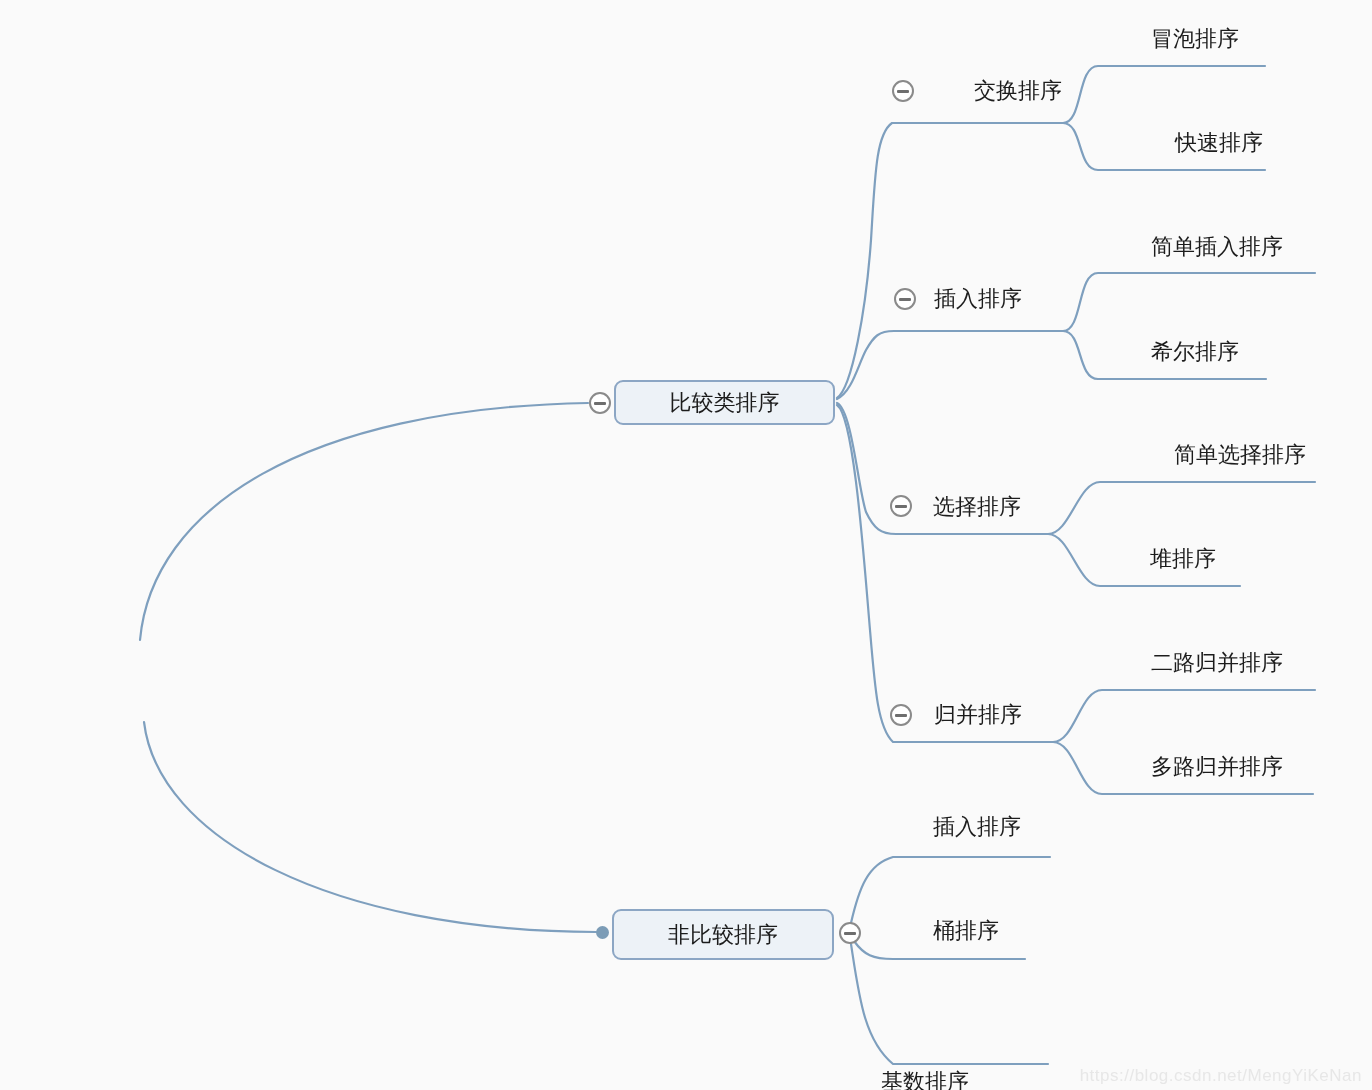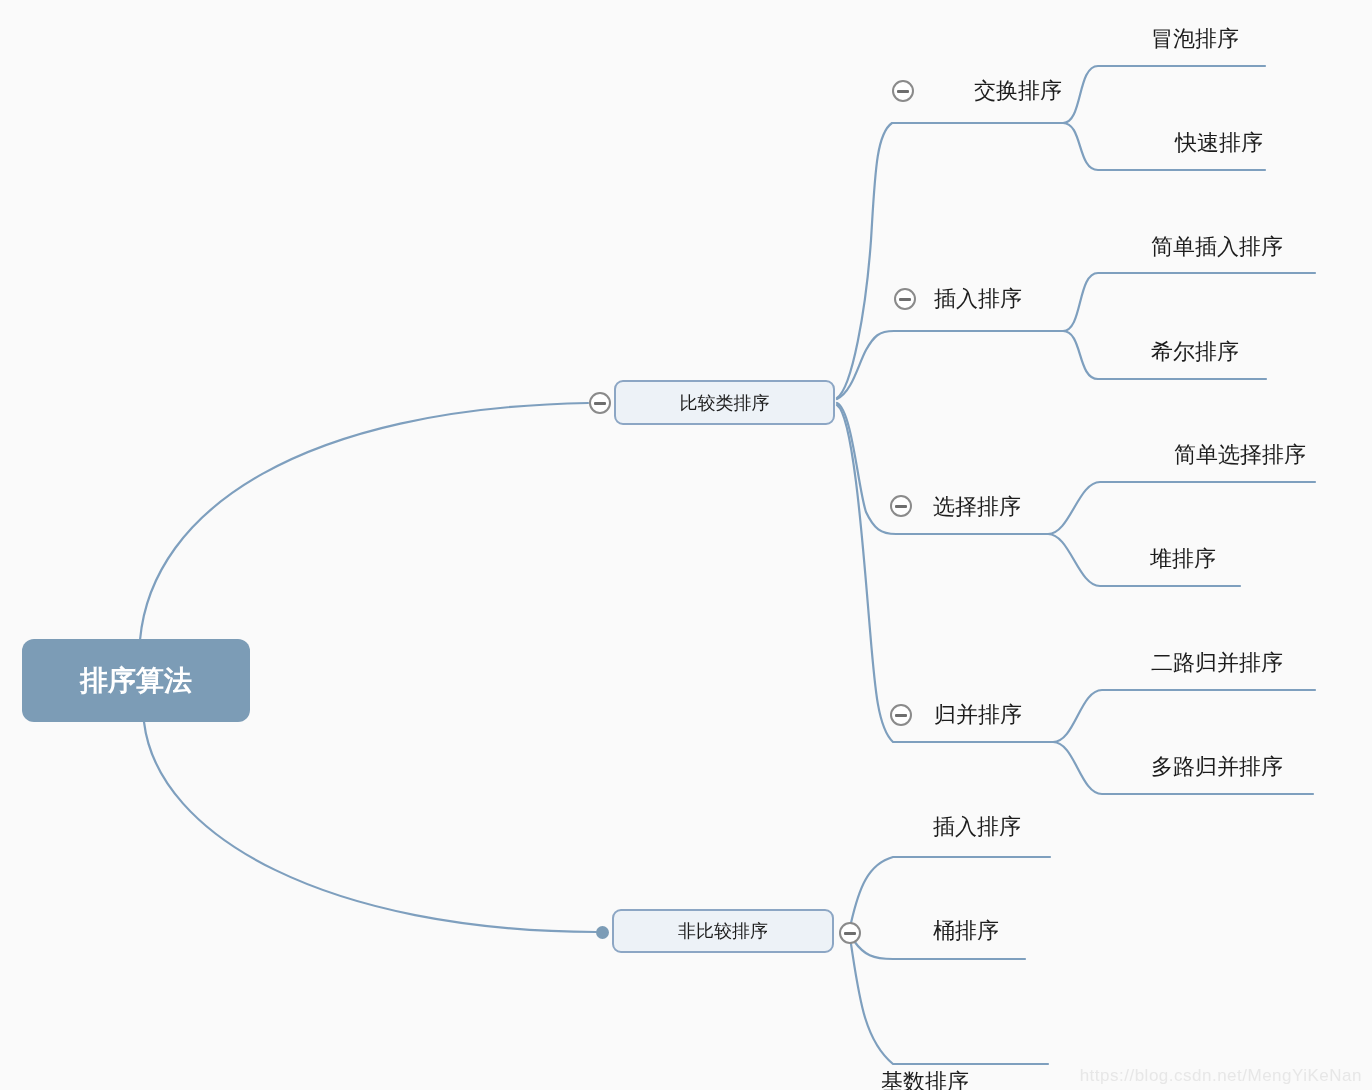--- a/index.html
+++ b/index.html
@@ -26,21 +26,21 @@
   .lbl{
     position:absolute;z-index:2;
     font-size:22px;line-height:26px;color:var(--text);
     white-space:nowrap;cursor:default;
   }
   .boxnode{
     position:absolute;z-index:2;
     background:var(--node-fill);
     border:2px solid var(--node-border);
     border-radius:9px;
-    font-size:18px;color:var(--text);
+    font-size:22px;color:var(--text);
     display:flex;align-items:center;justify-content:center;
     white-space:nowrap;
   }
   .rootnode{
     position:absolute;z-index:2;
     left:22px;top:639px;width:228px;height:83px;
     background:var(--root-fill);
     border-radius:12px;
     color:#fff;font-size:28px;font-weight:bold;
     display:flex;align-items:center;justify-content:center;
@@ -93,24 +93,23 @@
     <path d="M 1048 534 C 1070 534 1078 586 1100 586 L 1240 586"></path>
 
     <path d="M 1053 742 C 1075 742 1080 690 1102 690 L 1315 690"></path>
     <path d="M 1053 742 C 1075 742 1080 794 1102 794 L 1313 794"></path>
 
     <path d="M 851 923 C 859 888 868 864 893 857 L 1050 857"></path>
     <path d="M 854 941 C 864 955 873 959 893 959 L 1025 959"></path>
     <path d="M 851 944 C 859 996 864 1040 893 1064 L 1048 1064"></path>
   </svg>
 
-  <div class="rootnode">排序算法</div>
 
   <div class="boxnode" style="left:614px;top:380px;width:221px;height:45px;">比较类排序</div>
-  <div class="boxnode" style="left:612px;top:909px;width:222px;height:44px;">非比较排序</div>
+  <div class="boxnode" style="left:612px;top:909px;width:222px;height:51px;">非比较排序</div>
 
   <div class="collapse" style="left:589px;top:392px;">
     <span class="dash"></span>
   </div>
   <div class="collapse" style="left:892px;top:80px;">
     <span class="dash"></span>
   </div>
   <div class="collapse" style="left:894px;top:288px;">
     <span class="dash"></span>
   </div>

